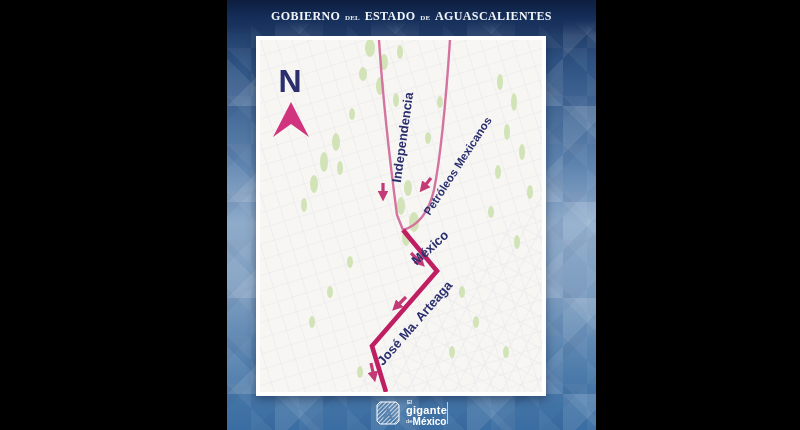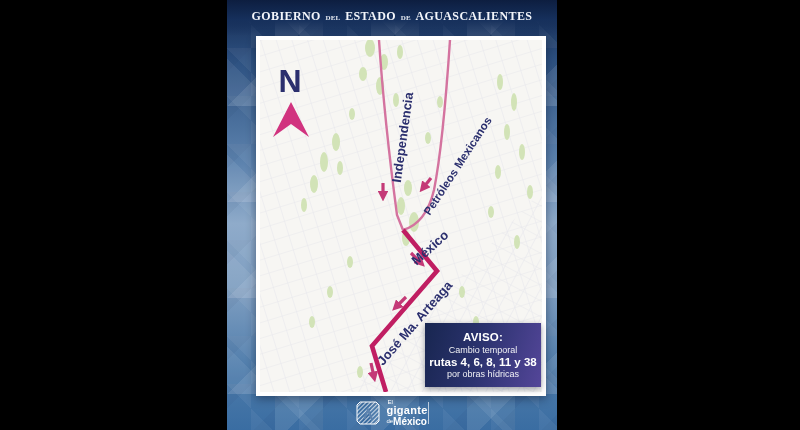--- a/index.html
+++ b/index.html
@@ -1,20 +1,20 @@
 <!DOCTYPE html>
 <html><head>
 <meta charset="utf-8">
 <style>
   html,body{margin:0;padding:0;}
   body{
     width:800px;height:430px;background:#000;position:relative;overflow:hidden;
     font-family:"Liberation Sans",sans-serif;
   }
-  .stage{position:absolute;left:227px;top:0;width:330px;height:430px;overflow:hidden;
+  .stage{position:absolute;left:227px;top:0;width:369px;height:430px;overflow:hidden;
     background:linear-gradient(180deg,#14274d 0%,#2d5181 14%,#5d83ae 38%,#8fabca 52%,#7d9dc0 68%,#4a79a9 88%,#3a6da2 100%);
   }
   .bg-diamonds{position:absolute;inset:0;
     background-image:
       linear-gradient(45deg, rgba(255,255,255,.07) 25%, transparent 25%, transparent 75%, rgba(255,255,255,.07) 75%),
       linear-gradient(-45deg, rgba(255,255,255,.09) 25%, transparent 25%, transparent 75%, rgba(255,255,255,.09) 75%);
     background-size:96px 96px;background-position:0 10px,48px 10px;
   }
   .bg-diamonds2{position:absolute;inset:0;
     background-image:
@@ -145,26 +145,20 @@
         <text x="158" y="286" font-size="13" text-anchor="middle" transform="rotate(-49 158 286)">José Ma. Arteaga</text>
       </g>
 
       <g>
         <text x="30" y="52" font-size="32" font-weight="bold" fill="#2b2f6e" text-anchor="middle" font-family="Liberation Sans, sans-serif">N</text>
         <polygon points="31,62 49,97 31,84 13,97" fill="#d1337f"></polygon>
       </g>
     </svg>
   </div>
 
-  <div class="notice-box">
-    <div class="notice-title">AVISO:</div>
-    <div class="notice-reg">Cambio temporal</div>
-    <div class="notice-bold">rutas 4, 6, 8, 11 y 38</div>
-    <div class="notice-reg">por obras hídricas</div>
-  </div>
 
   <div class="footer">
     <div class="brand">
       <svg width="26" height="26" viewBox="0 0 26 26">
         <defs>
           <pattern id="hatch" width="3" height="3" patternUnits="userSpaceOnUse" patternTransform="rotate(45)">
             <rect width="3" height="3" fill="none"></rect>
             <line x1="0" y1="0" x2="0" y2="3" stroke="#ffffff" stroke-width="1.4"></line>
           </pattern>
         </defs>

